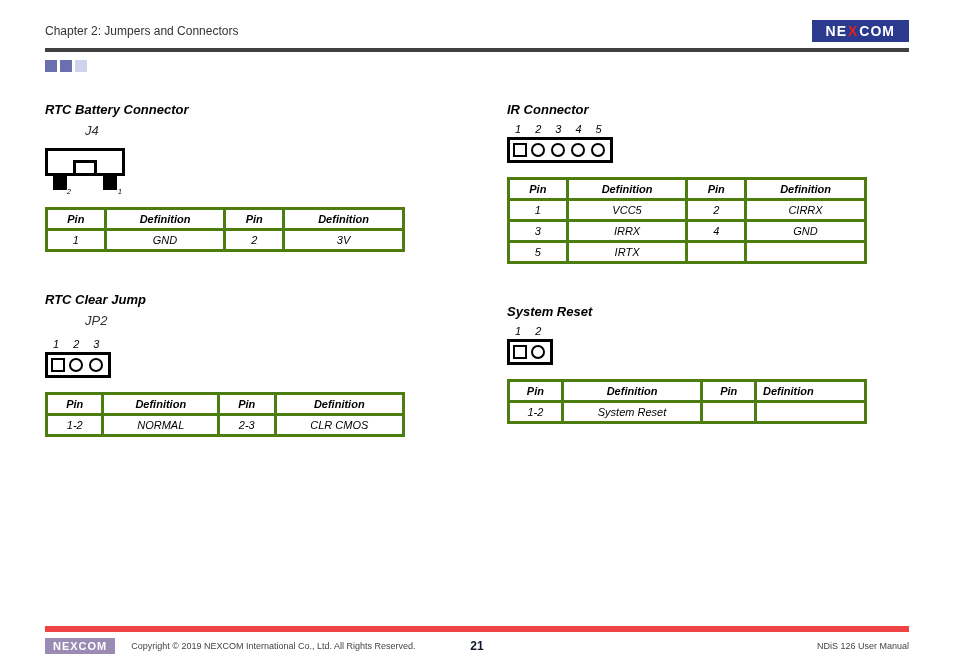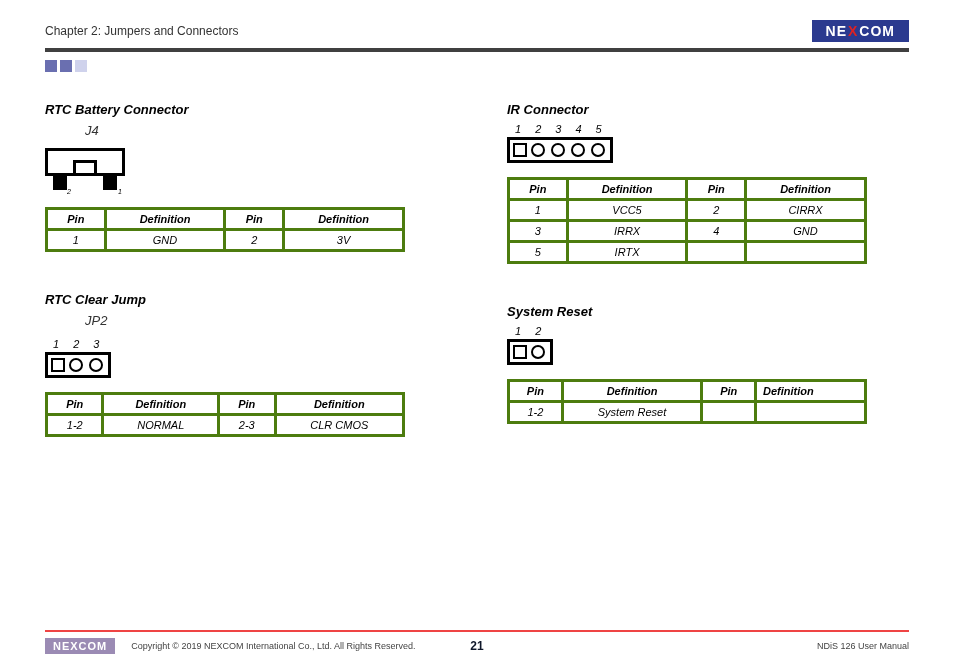--- a/index.html
+++ b/index.html
@@ -67,21 +67,21 @@
   .j4-lbl { position:absolute; top:40px; font-size:7px; }
   
   .pinrow { display:inline-flex; align-items:center; border:3px solid #000; padding:2px; background:#fff; }
   .pinrow .sq { width:14px; height:14px; border:2px solid #000; margin:1px; background:#fff; }
   .pinrow .rnd { width:14px; height:14px; border:2px solid #000; border-radius:50%; margin:1px 3px; background:#fff; }
   .footer {
     position: absolute;
     bottom: 18px;
     left: 45px;
     right: 45px;
-    border-top: 2px solid #ef4444;
+    border-top: 6px solid #ef4444;
     padding-top: 6px;
     display: flex;
     justify-content: space-between;
     align-items: center;
     font-size: 9px;
     color: #444;
   }
   .footer .page { font-size: 12px; font-weight: bold; color:#0f172a; position:absolute; left:50%; transform:translateX(-50%); }
   .logo-btm {
     background: #9b8bb4;

